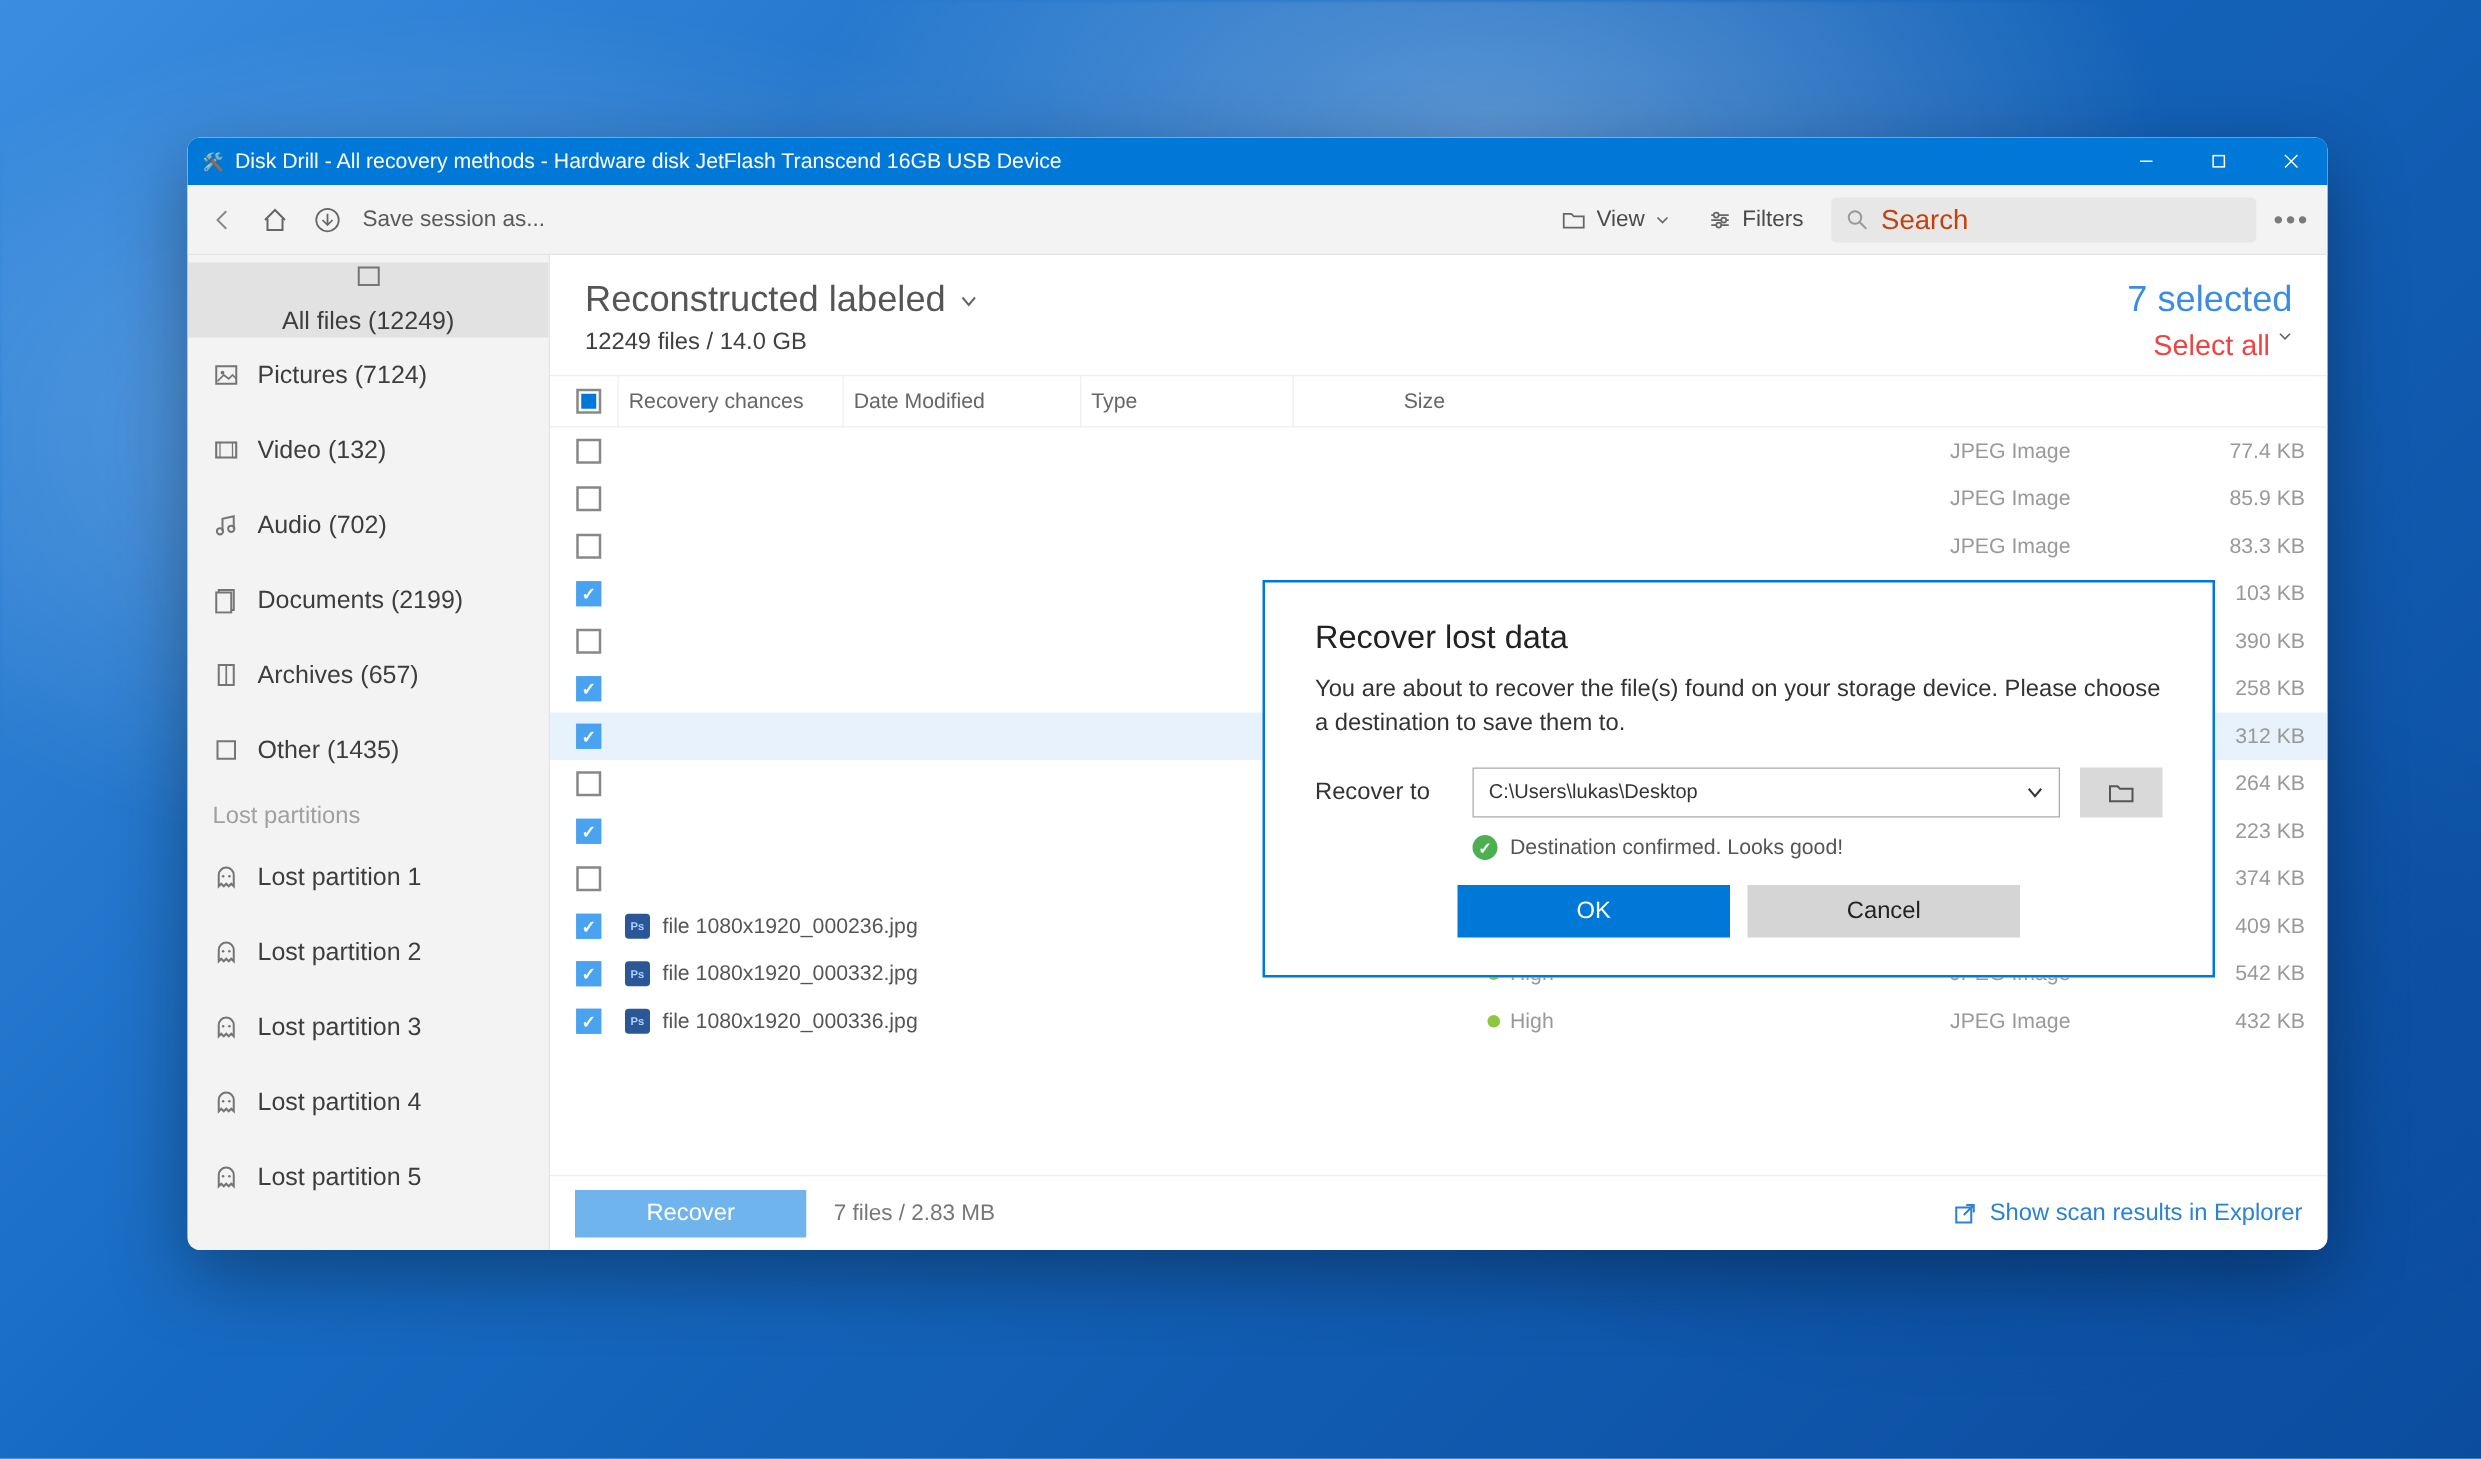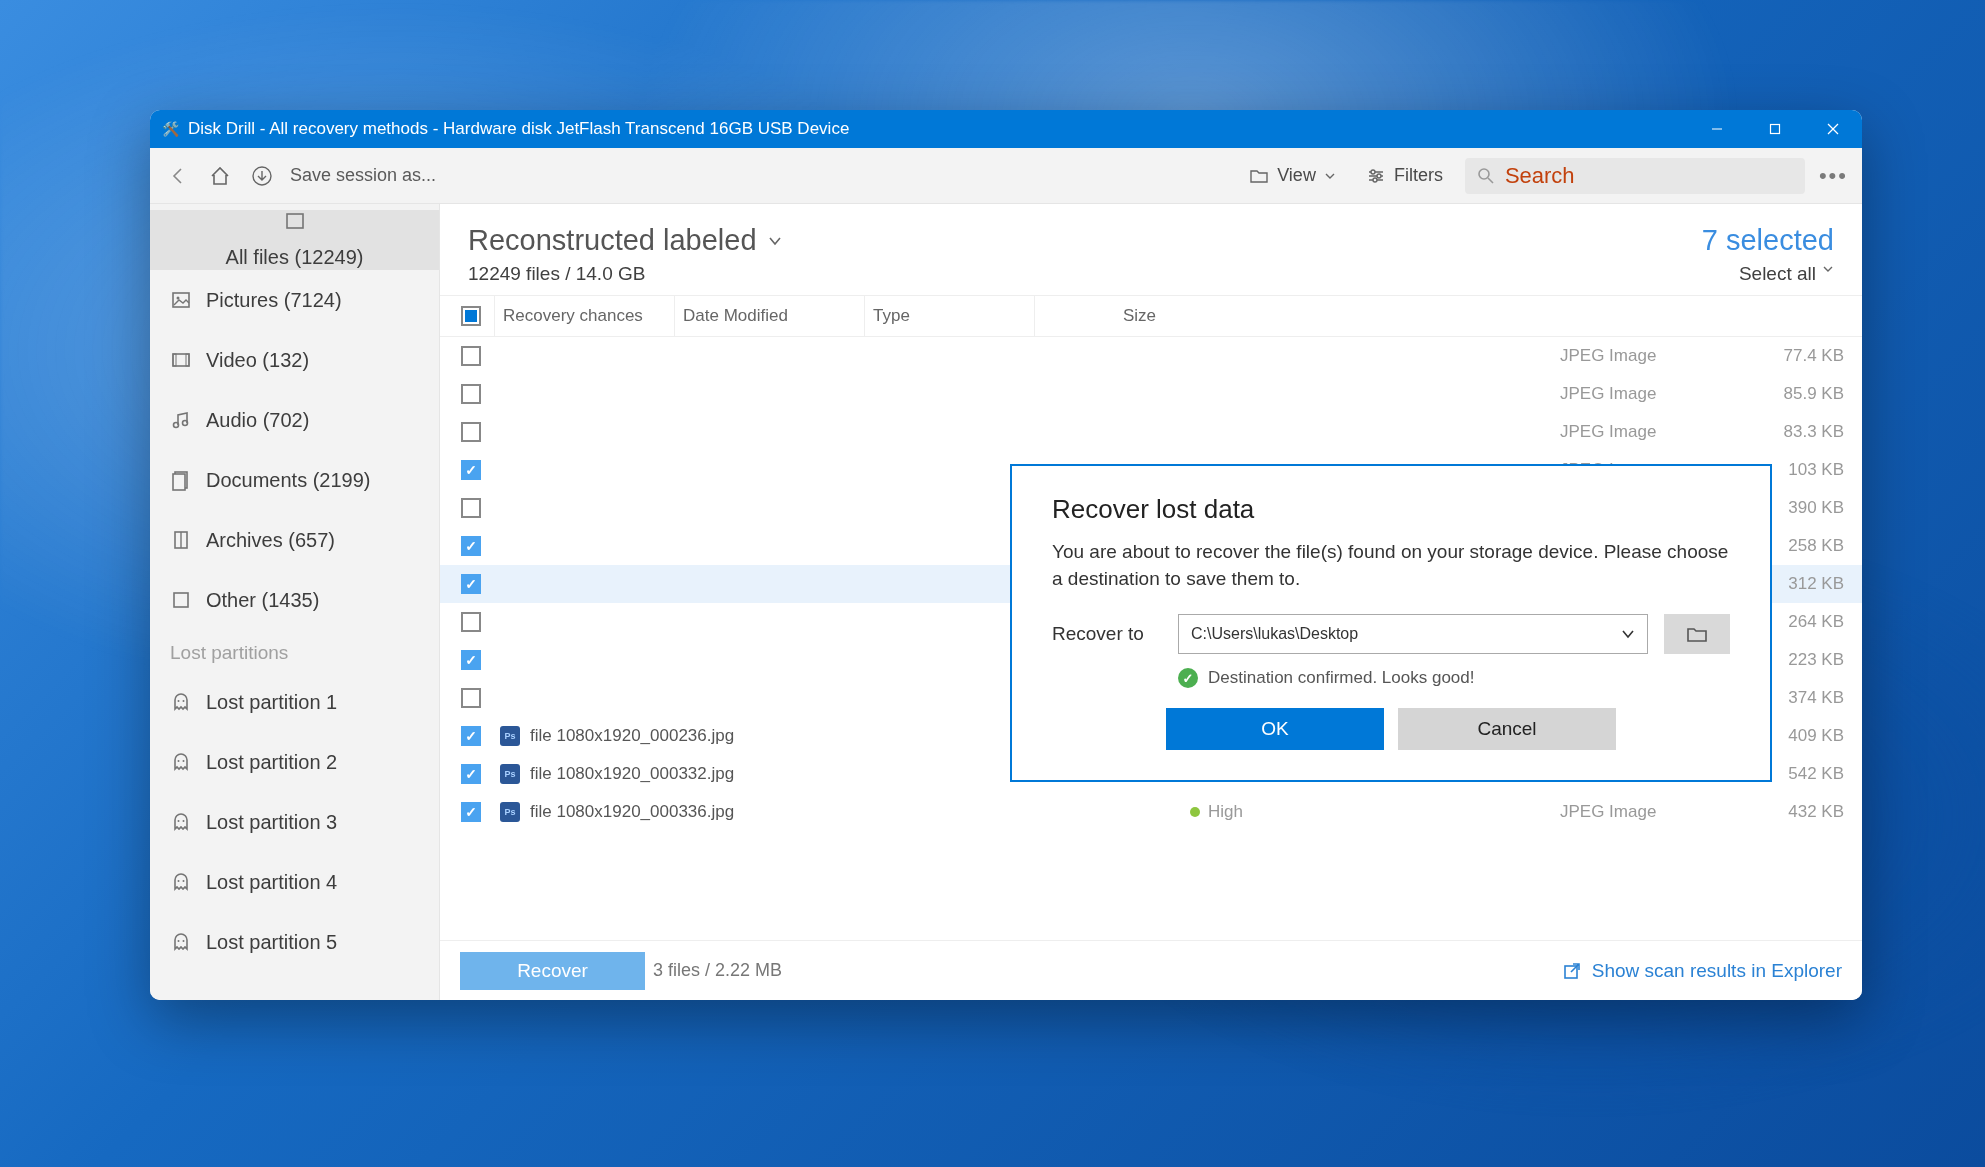--- a/index.html
+++ b/index.html
@@ -76,21 +76,21 @@
 .sidebar .section-label { padding:12px 20px 8px;font-size:19px;color:#a0a0a0;}
 .sidebar .cat-icon { width:22px;height:22px;display:flex;align-items:center;justify-content:center;color:#757575;}
 
 .main { flex:1; display:flex; flex-direction:column; background:#fff; position:relative;}
 .main-header { padding: 20px 28px 10px; display:flex; align-items:flex-start; }
 .main-header .left { flex:1; }
 .main-header .mh-title { font-size:29px; color:#555; display:flex;align-items:center;gap:10px;cursor:pointer;}
 .main-header .mh-sub { font-size:19px; color:#404040; margin-top:6px;}
 .main-header .right { text-align:right; }
 .main-header .selected-count { font-size:29px; color:#3a8de0;}
-.main-header .select-all { font-size:19px; color:#404040; margin-top:6px;cursor:pointer;display:flex;align-items:flex-start;justify-content:flex-end;gap:6px;}
+.main-header .select-all { font-size:23px; color:#ef4444; margin-top:6px;cursor:pointer;display:flex;align-items:flex-start;justify-content:flex-end;gap:6px;}
 
 .table-head { display:flex; align-items:center; height:42px; border-top:1px solid #eee;border-bottom:1px solid #eee; padding-left:8px;font-size:17px;color:#666;}
 .col-check { width:46px; display:flex;align-items:center;justify-content:center;}
 .col-name { flex:1; padding-left:6px; border-left:1px solid #eee;height:100%;display:flex;align-items:center;}
 .col-rec { width:180px; border-left:1px solid #eee;height:100%;display:flex;align-items:center;padding-left:8px;}
 .col-date { width:190px; border-left:1px solid #eee;height:100%;display:flex;align-items:center;padding-left:8px;}
 .col-type { width:170px; border-left:1px solid #eee;height:100%;display:flex;align-items:center;padding-left:8px;}
 .col-size { width:140px; border-left:1px solid #eee;height:100%;display:flex;align-items:center;justify-content:flex-end;padding-right:18px;}
 
 .rows { flex:1; overflow:hidden; }
@@ -99,21 +99,21 @@
 .row .col-name { border:none; }
 .row .col-rec, .row .col-date, .row .col-type, .row .col-size { border:none; color:#999;}
 .file-icon { width:20px;height:20px;background:#2b5797;border-radius:3px;margin-right:10px;display:inline-flex;align-items:center;justify-content:center;color:#a8d0ff;font-size:9px;font-weight:bold;}
 .chance-dot { width:10px;height:10px;border-radius:50%;background:#8ec63f;margin-right:8px;}
 
 .checkbox { width:20px;height:20px;border:2px solid #888;display:flex;align-items:center;justify-content:center;cursor:pointer;}
 .checkbox.indet::after { content:""; width:12px;height:12px;background:#0078d7;}
 .checkbox.checked { background:#4aa3f0;border-color:#4aa3f0;}
 .checkbox.checked::after { content:"✓"; color:#fff;font-size:14px;font-weight:bold;}
 
-.footer { height:60px; border-top:1px solid #eee; display:flex;align-items:center;padding:0 20px;gap:8px;}
+.footer { height:60px; border-top:1px solid #eee; display:flex;align-items:center;padding:0 20px;gap:22px;}
 .footer .recover-btn { background:#6fb4ec;color:#fff;width:185px;height:38px;display:flex;align-items:center;justify-content:center;font-size:19px;cursor:pointer;}
 .footer .summary { font-size:18px;color:#777;}
 .footer .spacer{flex:1;}
 .footer .explorer-link { color:#2b82d4;font-size:19px;display:flex;align-items:center;gap:10px;cursor:pointer;}
 
 .dialog {
   position:absolute;
   left:570px; top:260px;
   width:762px;
   background:#fff;
@@ -512,21 +512,21 @@
               <span>High</span>
             </div>
             <div class="col-date"></div>
             <div class="col-type">JPEG Image</div>
             <div class="col-size">432 KB</div>
           </div>
         </div>
 
       <div class="footer">
         <div class="recover-btn">Recover</div>
-        <div class="summary">3 files / 2.22 MB</div>
+        <div class="summary">7 files / 2.83 MB</div>
         <div class="spacer"></div>
         <div class="explorer-link">
           <svg width="20" height="20" viewBox="0 0 20 20">
               <rect x="3" y="5" width="12" height="12" fill="none" stroke="#2b82d4" stroke-width="1.6"></rect>
               <path d="M11 3 H17 V9 M17 3 L9 11" fill="none" stroke="#2b82d4" stroke-width="1.6"></path>
             </svg>
           <span>Show scan results in Explorer</span>
         </div>
       </div>
 

